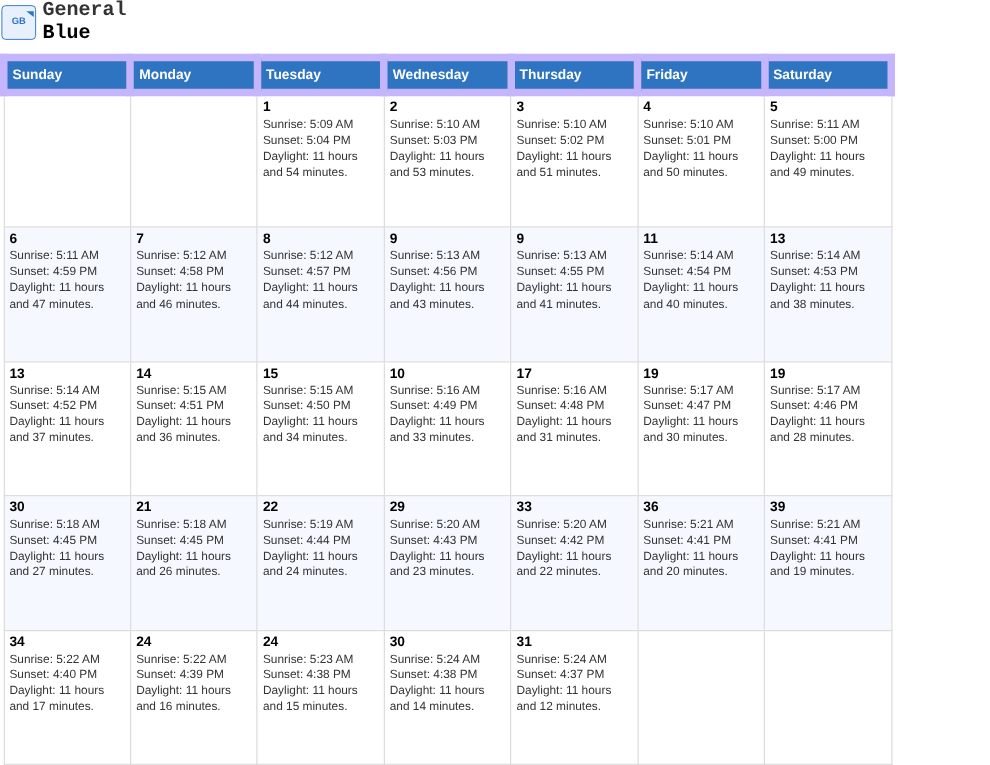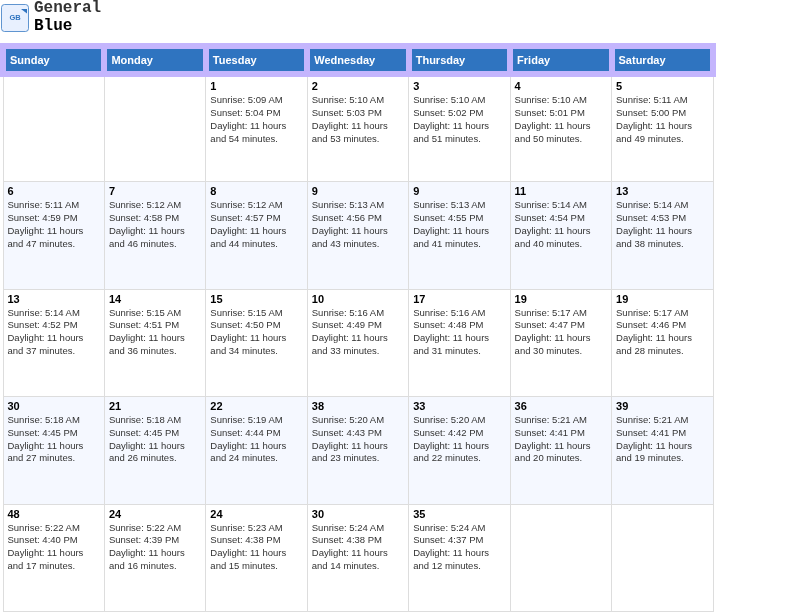--- a/index.html
+++ b/index.html
@@ -223,55 +223,55 @@
           </td>
           <td>
             <span class="day-num">21</span>
             <div class="day-info">Sunrise: 5:18 AM<br>Sunset: 4:45 PM<br>Daylight: 11 hours and 26 minutes.</div>
           </td>
           <td>
             <span class="day-num">22</span>
             <div class="day-info">Sunrise: 5:19 AM<br>Sunset: 4:44 PM<br>Daylight: 11 hours and 24 minutes.</div>
           </td>
           <td>
-            <span class="day-num">38</span>
+            <span class="day-num">29</span>
             <div class="day-info">Sunrise: 5:20 AM<br>Sunset: 4:43 PM<br>Daylight: 11 hours and 23 minutes.</div>
           </td>
           <td>
             <span class="day-num">33</span>
             <div class="day-info">Sunrise: 5:20 AM<br>Sunset: 4:42 PM<br>Daylight: 11 hours and 22 minutes.</div>
           </td>
           <td>
             <span class="day-num">36</span>
             <div class="day-info">Sunrise: 5:21 AM<br>Sunset: 4:41 PM<br>Daylight: 11 hours and 20 minutes.</div>
           </td>
           <td>
             <span class="day-num">39</span>
             <div class="day-info">Sunrise: 5:21 AM<br>Sunset: 4:41 PM<br>Daylight: 11 hours and 19 minutes.</div>
           </td>
         </tr>
         <tr>
           <td>
-            <span class="day-num">48</span>
+            <span class="day-num">34</span>
             <div class="day-info">Sunrise: 5:22 AM<br>Sunset: 4:40 PM<br>Daylight: 11 hours and 17 minutes.</div>
           </td>
           <td>
             <span class="day-num">24</span>
             <div class="day-info">Sunrise: 5:22 AM<br>Sunset: 4:39 PM<br>Daylight: 11 hours and 16 minutes.</div>
           </td>
           <td>
             <span class="day-num">24</span>
             <div class="day-info">Sunrise: 5:23 AM<br>Sunset: 4:38 PM<br>Daylight: 11 hours and 15 minutes.</div>
           </td>
           <td>
             <span class="day-num">30</span>
             <div class="day-info">Sunrise: 5:24 AM<br>Sunset: 4:38 PM<br>Daylight: 11 hours and 14 minutes.</div>
           </td>
           <td>
-            <span class="day-num">35</span>
+            <span class="day-num">31</span>
             <div class="day-info">Sunrise: 5:24 AM<br>Sunset: 4:37 PM<br>Daylight: 11 hours and 12 minutes.</div>
           </td>
           <td class="empty-cell"></td>
           <td class="empty-cell"></td>
         </tr>
       </tbody>
   </table>
 </div>
 
 </body></html>

